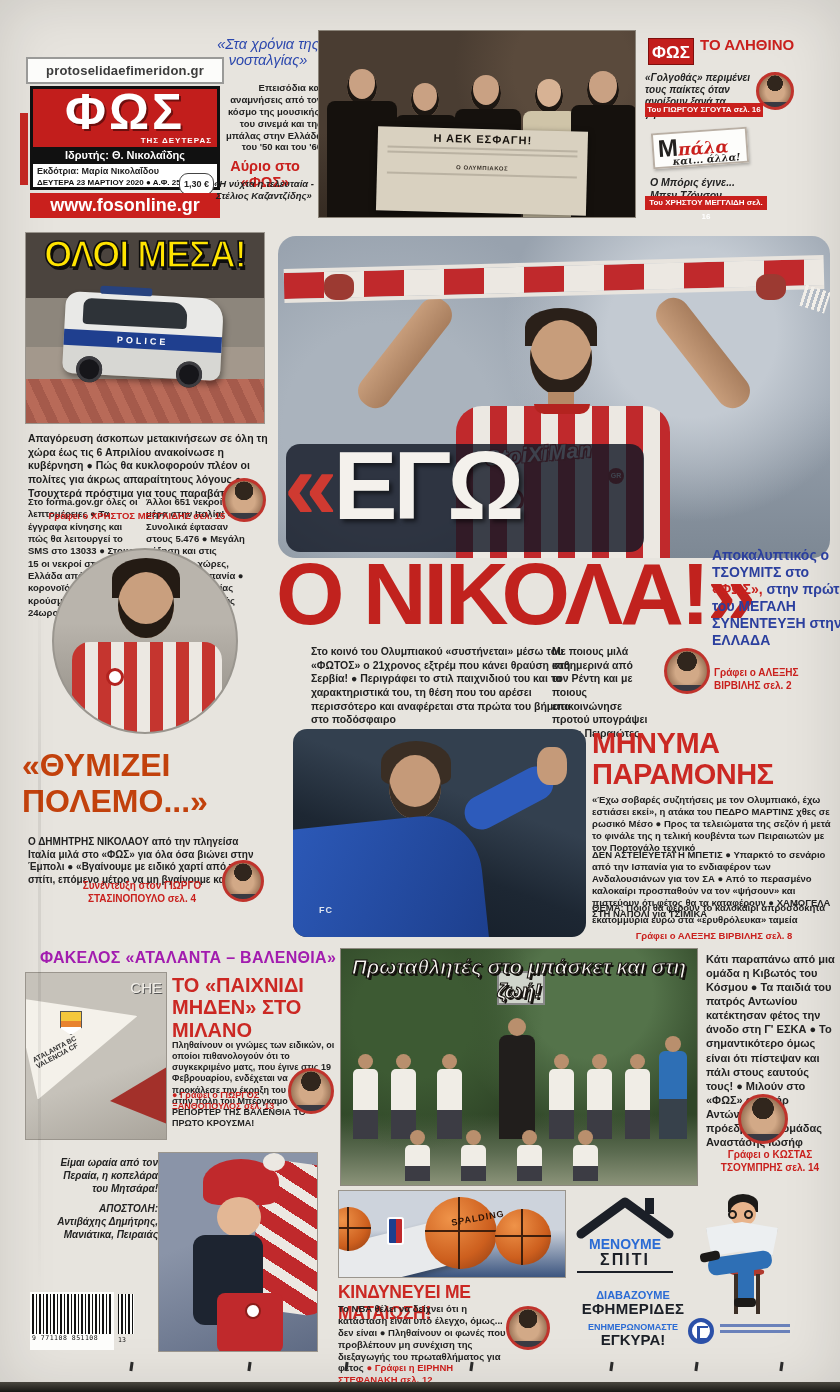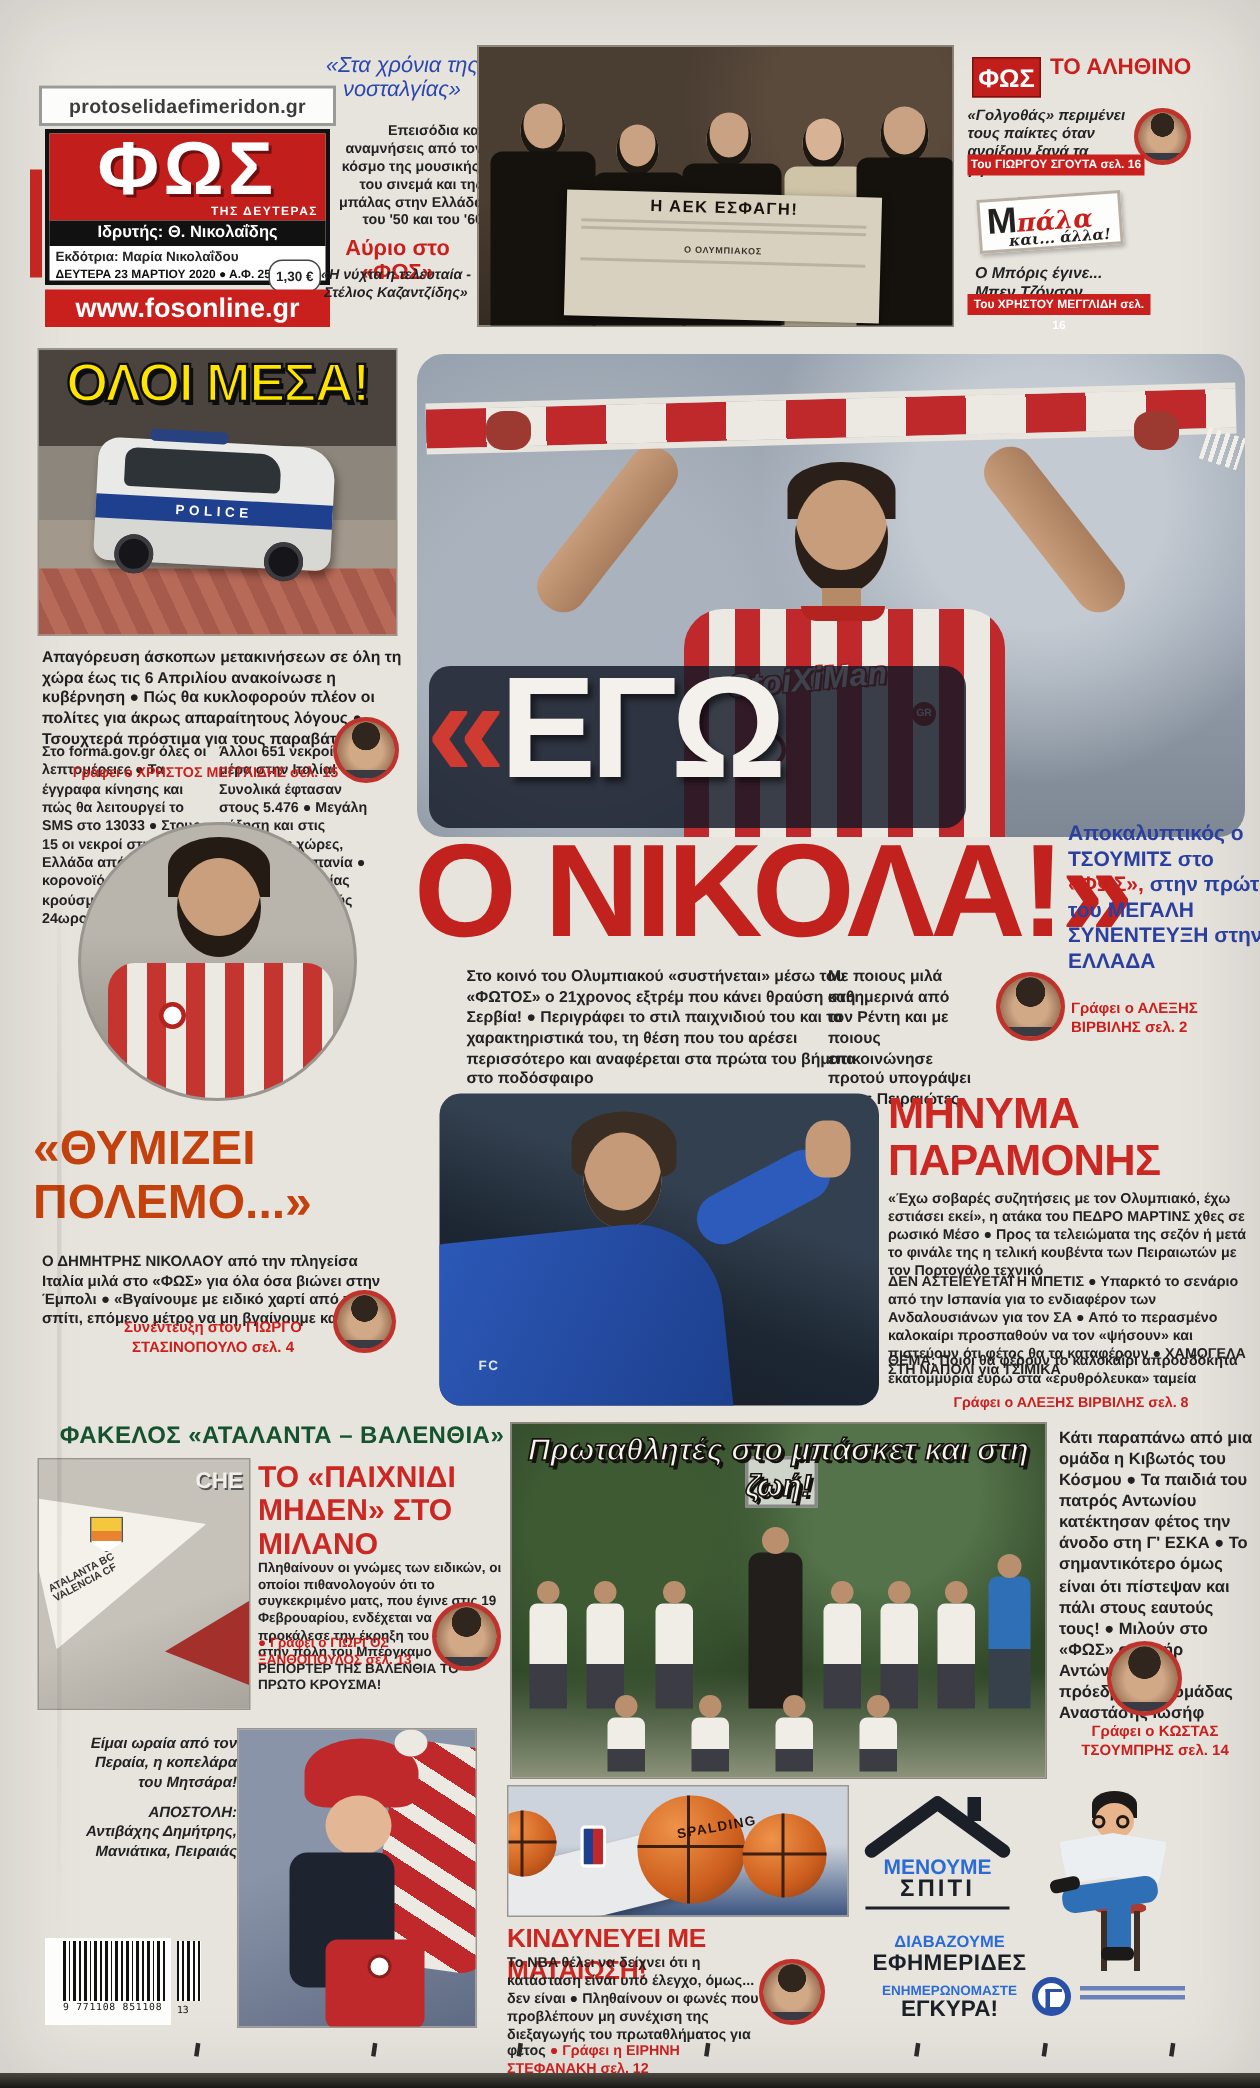--- a/index.html
+++ b/index.html
@@ -156,24 +156,24 @@
   .co-armup{position:absolute;left:168px;top:52px;width:96px;height:34px;background:#2d5bbb;
     border-radius:18px;transform:rotate(-28deg);}
   .co-hand{position:absolute;left:244px;top:18px;width:30px;height:38px;background:#c59a79;border-radius:40%;}
   .co-fc{position:absolute;left:26px;top:176px;color:#dfe5ee;font-weight:bold;font-size:9px;letter-spacing:1px;}
   .par-h{left:592px;top:728px;width:245px;color:#cb2823;font-weight:bold;font-size:29px;line-height:1.06;letter-spacing:-.5px;}
   .par-p1{left:592px;top:794px;width:244px;font-weight:bold;font-size:9.5px;color:#222;line-height:1.25;}
   .par-p2{left:592px;top:849px;width:244px;font-weight:bold;font-size:9.5px;color:#222;line-height:1.25;}
   .par-p3{left:592px;top:902px;width:244px;font-weight:bold;font-size:9.5px;color:#222;line-height:1.25;}
   .par-by{left:592px;top:930px;width:244px;color:#c9201d;font-weight:bold;font-size:9.5px;text-align:center;}
   
-  .kick{left:36px;top:949px;width:304px;color:#14532d;font-weight:bold;font-size:16px;text-align:center;letter-spacing:.3px;}
+  .kick{left:36px;top:949px;width:304px;color:#a21caf;font-weight:bold;font-size:16px;text-align:center;letter-spacing:.3px;}
   .pennant{left:25px;top:972px;width:142px;height:168px;overflow:hidden;border:1px solid #9a958d;background:
     linear-gradient(160deg,#c6c2ba 0 60%, #a9a49b 100%);}
-  .pn-che{position:absolute;right:4px;top:6px;color:#f2efe9;font-weight:bold;font-size:15px;
+  .pn-che{position:absolute;right:4px;top:6px;color:#f2efe9;font-weight:normal;font-size:15px;
     text-shadow:1px 1px 0 #555;}
   .pn-white{position:absolute;left:-6px;top:18px;width:120px;height:104px;background:#f4f1ea;
     clip-path:polygon(0 0,100% 30%,10% 100%);transform:rotate(-6deg);box-shadow:2px 2px 4px rgba(0,0,0,.3);}
   .pn-crest{position:absolute;left:34px;top:38px;width:22px;height:24px;background:
     linear-gradient(180deg,#f5c83c 0 40%, #e8832f 40% 70%, #fff 70%);border:1px solid #555;
     clip-path:polygon(0 0,100% 0,100% 70%,50% 100%,0 70%);}
   .pn-t1{position:absolute;left:6px;top:72px;transform:rotate(-28deg);font-weight:bold;font-size:7px;color:#333;}
   .pn-red{position:absolute;right:-14px;bottom:10px;width:70px;height:70px;background:#a3302a;
     clip-path:polygon(100% 0,100% 100%,0 60%);}
   .ata-h{left:172px;top:974px;width:168px;color:#cb2823;font-weight:bold;font-size:20px;line-height:1.12;}
@@ -208,21 +208,21 @@
   .bb-hat{position:absolute;left:44px;top:6px;width:76px;height:46px;background:#c0292c;border-radius:50% 50% 20% 20%;}
   .bb-pom{position:absolute;left:104px;top:0px;width:22px;height:18px;background:#ece8e2;border-radius:50%;}
   .bb-face{position:absolute;left:58px;top:44px;width:44px;height:40px;background:#e3b795;border-radius:50%;}
   .bb-blank{position:absolute;right:-18px;top:10px;width:80px;height:150px;transform:rotate(8deg);
     background:repeating-linear-gradient(25deg,#c0292c 0 16px,#ece8e2 16px 26px);border-radius:20px;}
   .bb-vest{position:absolute;left:34px;top:82px;width:70px;height:90px;background:#1d2430;border-radius:12px;}
   .bb-scarf{position:absolute;left:58px;top:140px;width:66px;height:60px;background:#c0292c;border-radius:8px;}
   .bb-crest{position:absolute;left:86px;top:150px;width:16px;height:16px;border-radius:50%;
     background:#fff;border:2px solid #8c1d1a;}
   
-  .barcode{left:30px;top:1292px;width:84px;height:58px;background:#fdfdfb;padding:2px 3px 0 12px;}
+  .barcode{left:30px;top:1292px;width:84px;height:58px;background:#fdfdfb;padding:2px 3px 0 2px;}
   .bars{height:40px;background:repeating-linear-gradient(90deg,#111 0 2px,#fdfdfb 2px 4px,#111 4px 5px,#fdfdfb 5px 7px);}
   .bcnum{font-family:"DejaVu Sans Mono",monospace;font-size:6.5px;color:#111;letter-spacing:.5px;}
   .bars2{left:118px;top:1294px;width:16px;height:40px;background:repeating-linear-gradient(90deg,#111 0 1.5px,#fdfdfb 1.5px 3.5px);}
   .bcsuf{left:118px;top:1336px;font-family:"DejaVu Sans Mono",monospace;font-size:6.5px;color:#111;}
   
   .nbaphoto{left:338px;top:1190px;width:228px;height:88px;overflow:hidden;border:1px solid #9a958d;
     background:linear-gradient(180deg,#cdd3dc 0 45%, #3d5franchise 100%);
     background:linear-gradient(180deg,#cdd3dc 0 45%, #3d5680 100%);}
   .rack{position:absolute;left:-10px;top:40px;width:140px;height:46px;background:#e8eaec;
     transform:rotate(-14deg);border-radius:8px;box-shadow:0 3px 5px rgba(0,0,0,.3);}

